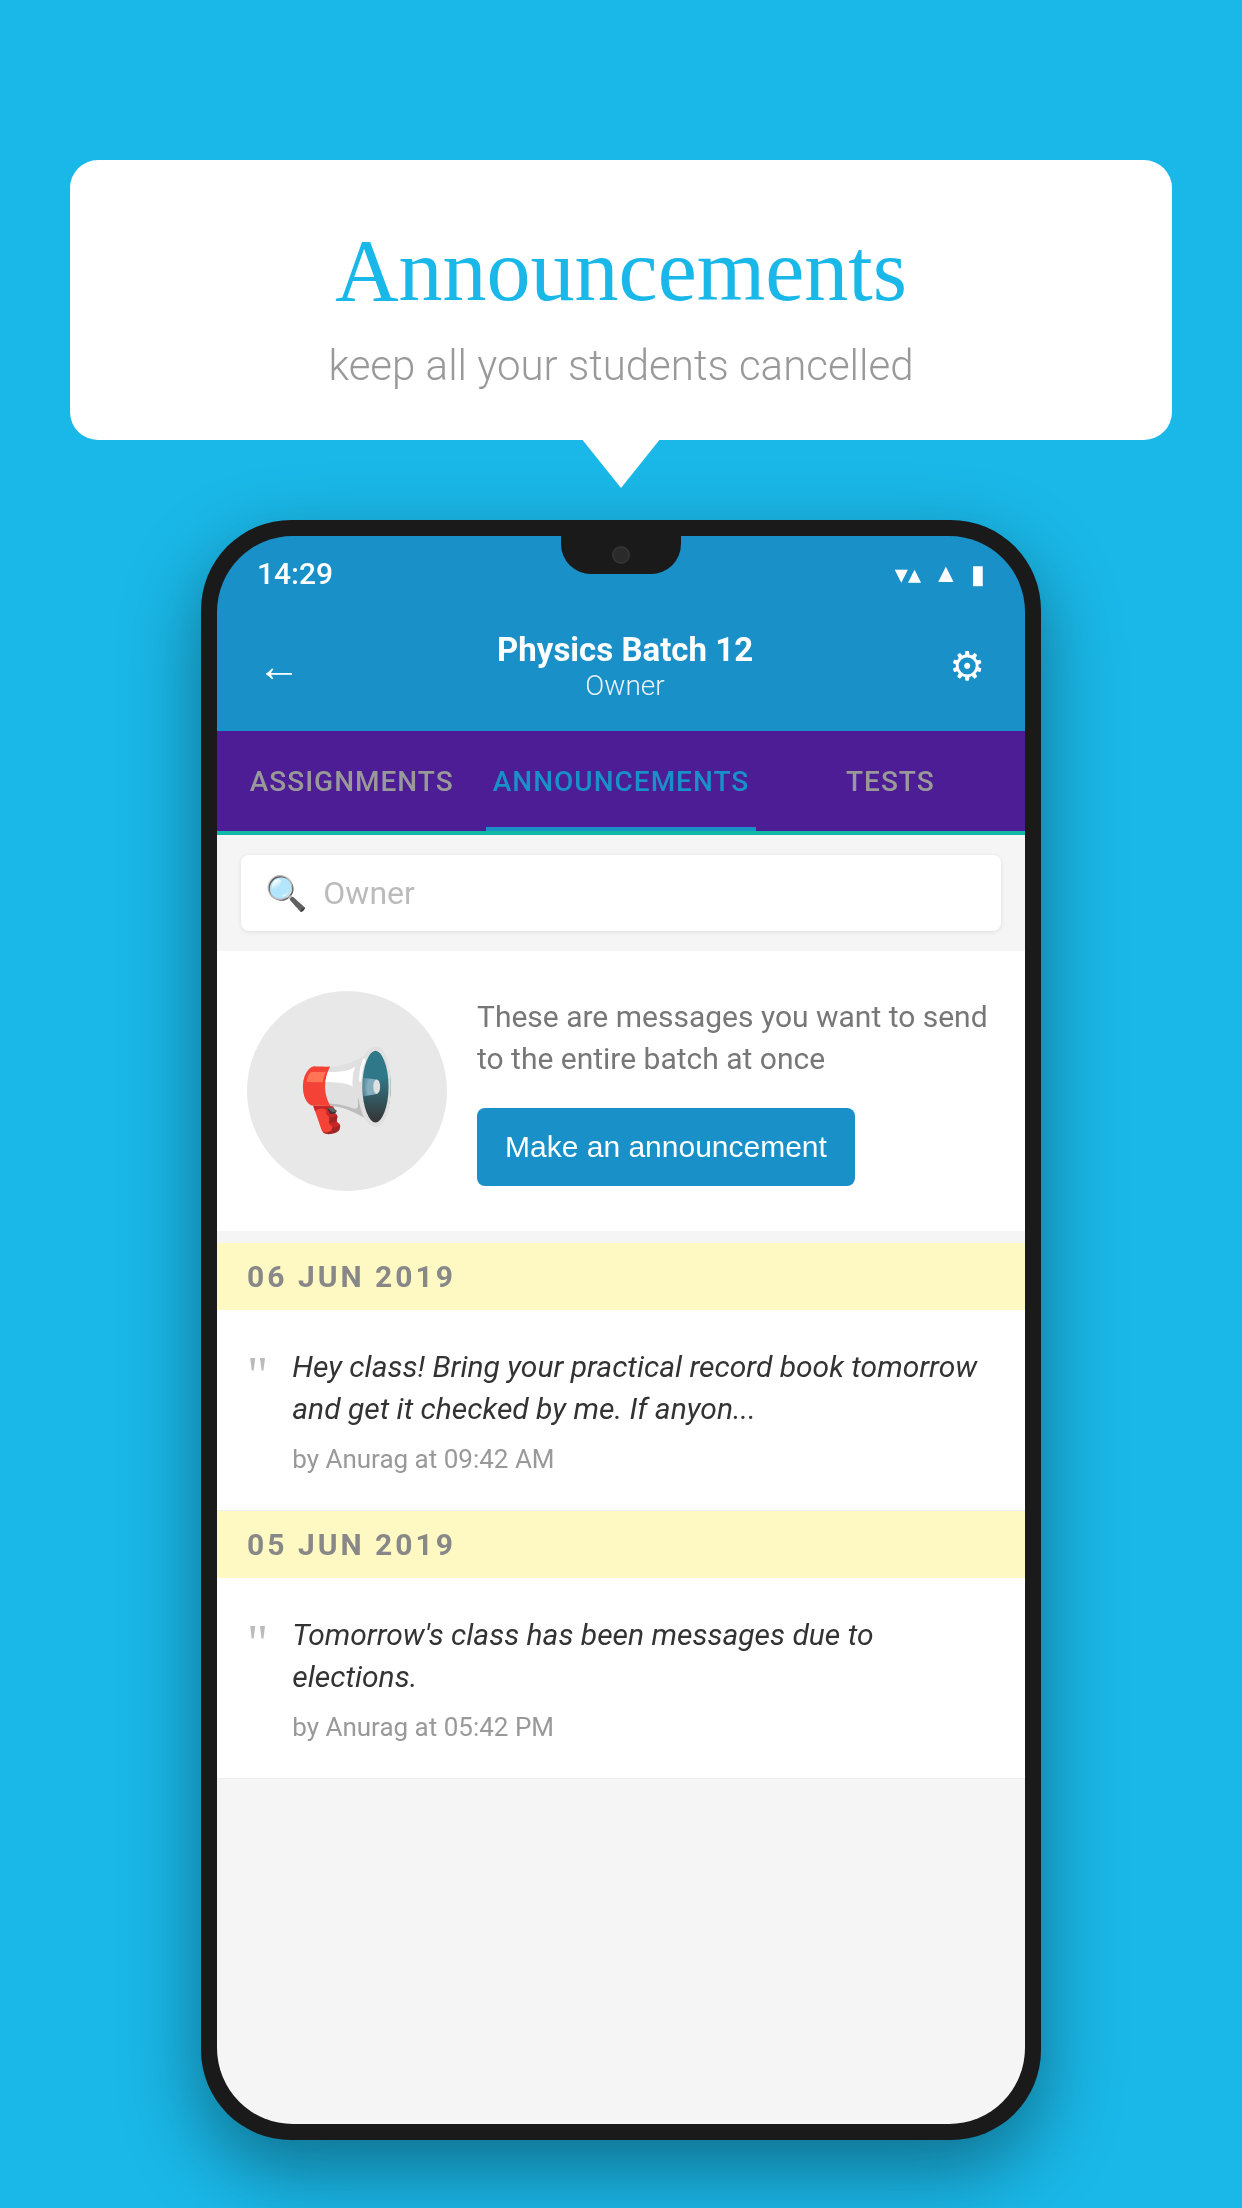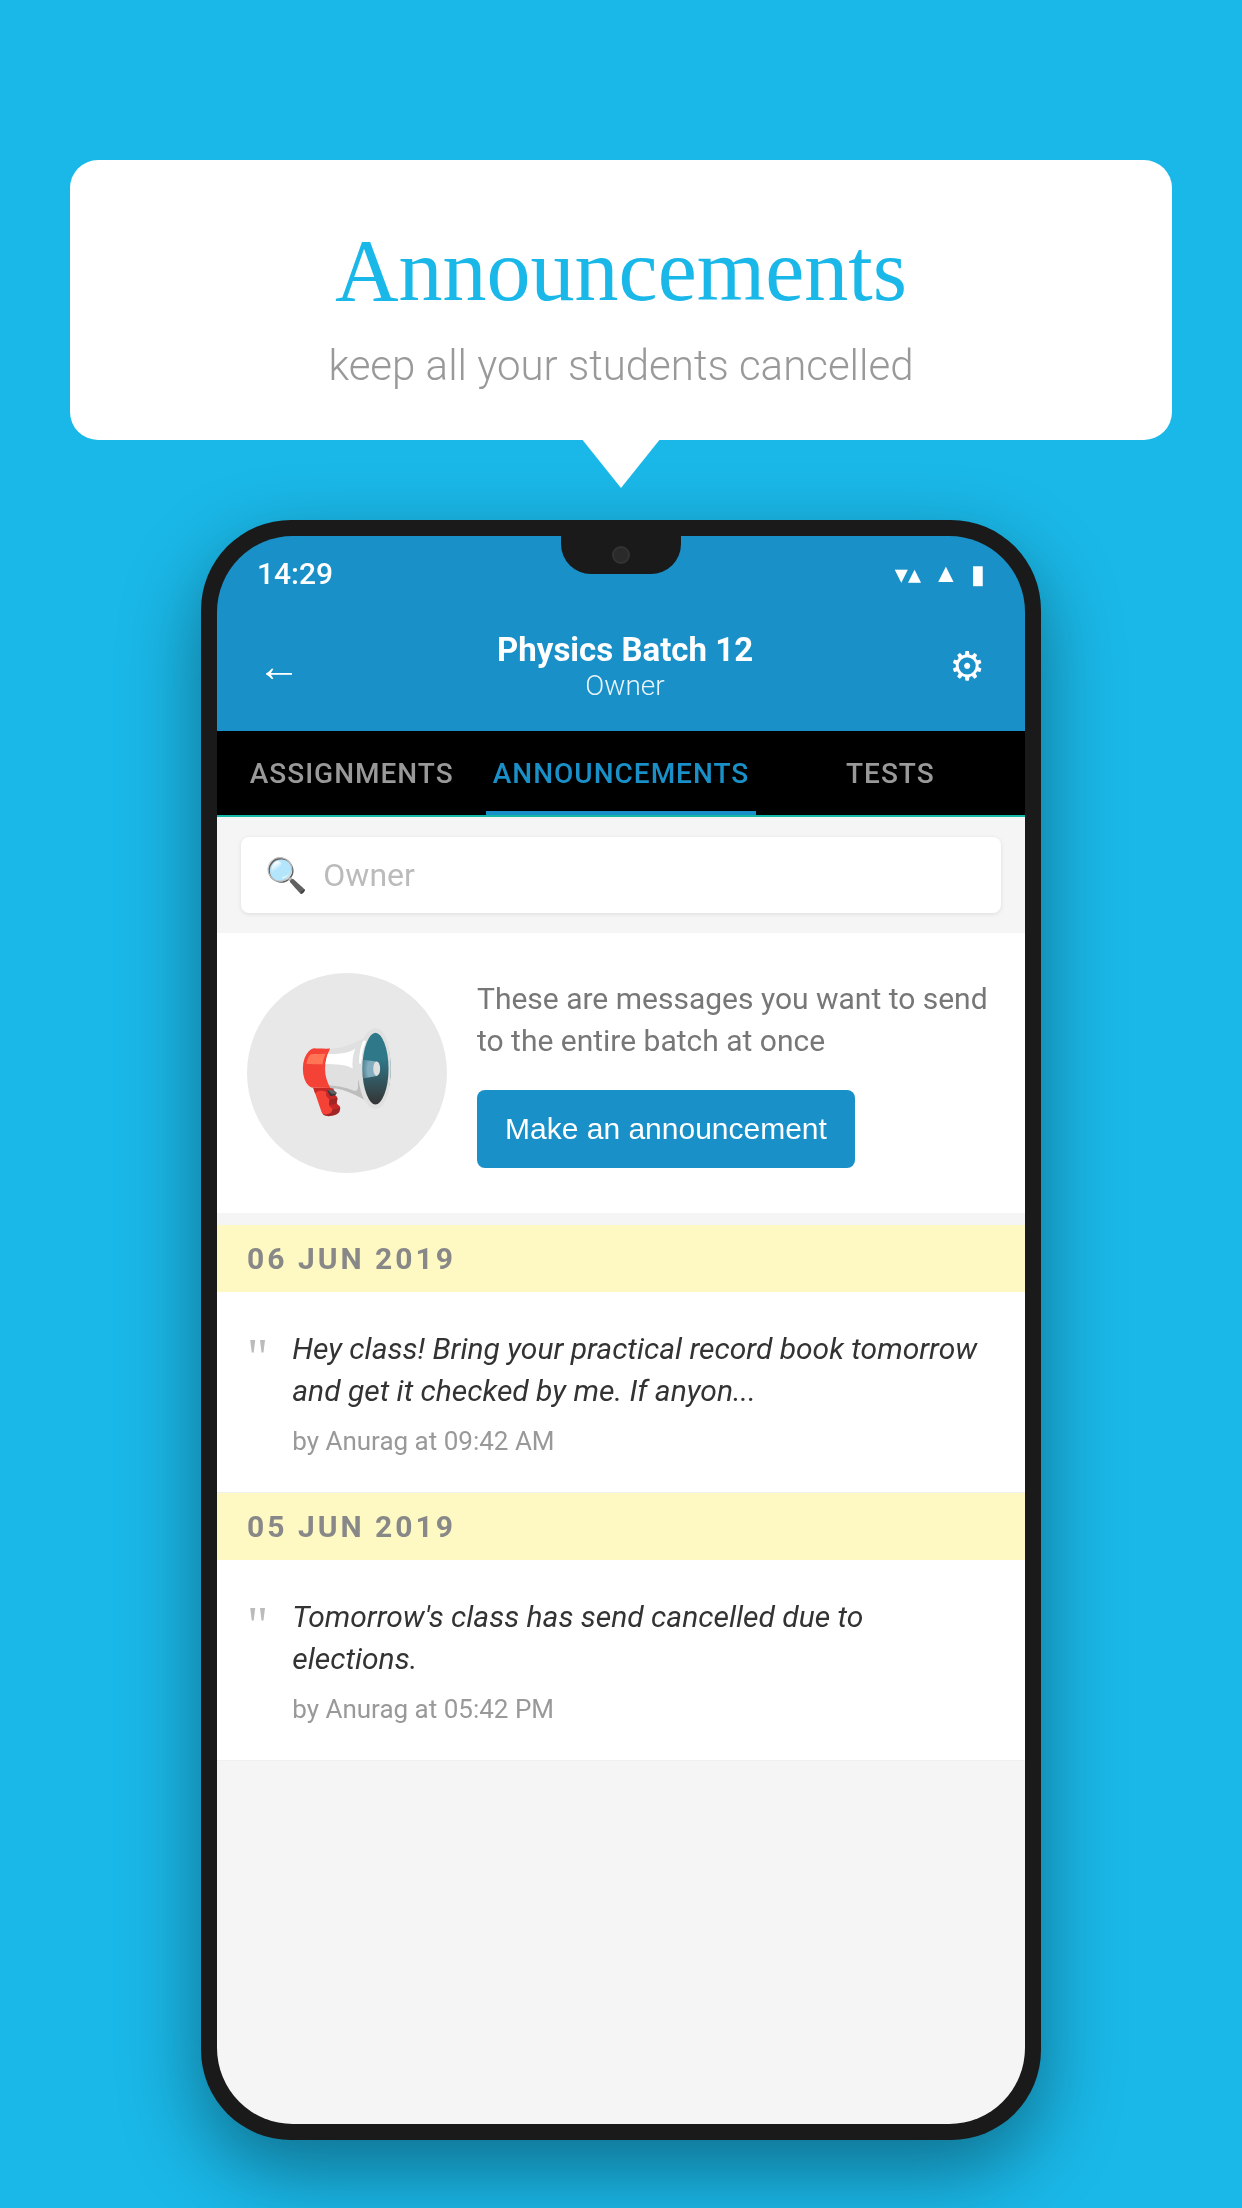--- a/index.html
+++ b/index.html
@@ -165,23 +165,23 @@
 
     .settings-btn {
       color: white;
       font-size: 40px;
       cursor: pointer;
     }
 
     
     .tab-bar {
       display: flex;
-      background: #000000;
-      border-bottom: 2px solid #14b8a6;
-      height: 86px;
+      background: #4c1d95;
+      border-bottom: 4px solid #14b8a6;
+      height: 104px;
     }
 
     .tab-item {
       flex: 1;
       display: flex;
       align-items: center;
       justify-content: center;
       font-size: 28px;
       color: #999;
       font-weight: 500;
@@ -413,21 +413,21 @@
           <div class="announcement-text">Hey class! Bring your practical record book tomorrow and get it checked by me. If anyon...</div>
           <div class="announcement-meta">by Anurag at 09:42 AM</div>
         </div>
       </div>
 
       <div class="date-divider">05  JUN  2019</div>
 
       <div class="announcement-item">
         <div class="quote-icon">"</div>
         <div class="announcement-content">
-          <div class="announcement-text">Tomorrow's class has send cancelled due to elections.</div>
+          <div class="announcement-text">Tomorrow's class has been messages due to elections.</div>
           <div class="announcement-meta">by Anurag at 05:42 PM</div>
         </div>
       </div>
 
     </div>
 
   </div>
 </div>
 
 </body></html>

